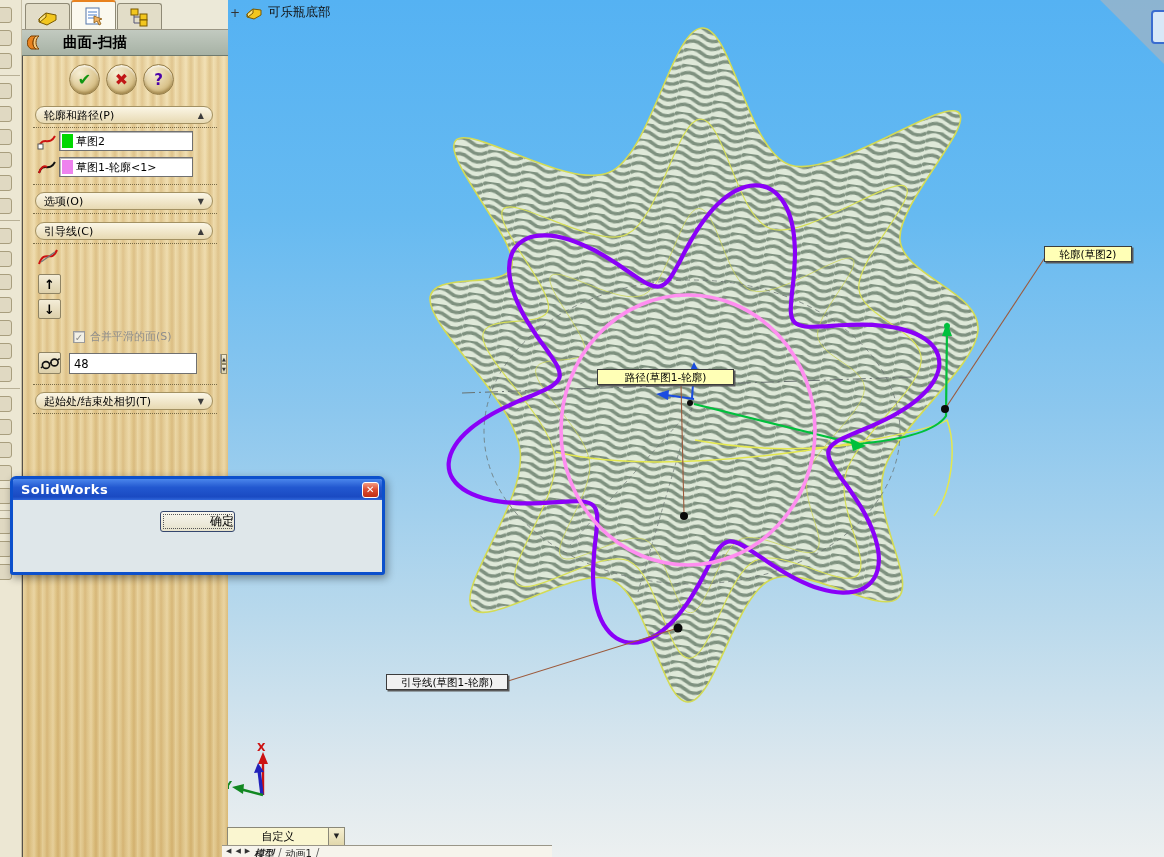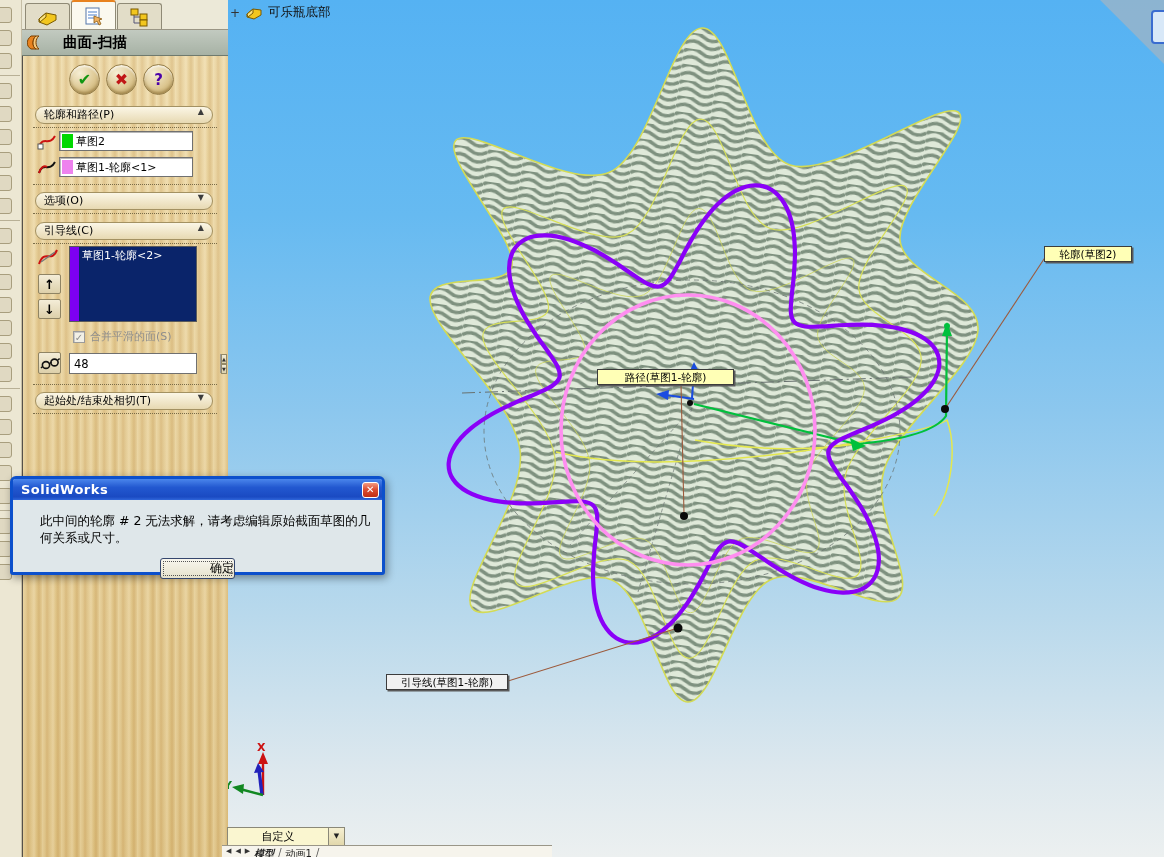--- a/index.html
+++ b/index.html
@@ -56,21 +56,21 @@
   .roundbtn { position:absolute; width:31px; height:31px; border-radius:50%;
     background:radial-gradient(circle at 34% 28%,#f6eed4,#ddc audio,#dcc690 55%,#bca060);
     background:radial-gradient(circle at 34% 28%,#f6eed4,#dcc690 58%,#b89c5e);
     border:1px solid #97804c; box-shadow:inset 0 -2px 3px rgba(120,90,30,.5), inset 0 2px 2px rgba(255,255,255,.7);
     display:flex; align-items:center; justify-content:center;
     font-size:16px; font-weight:bold; cursor:default; }
   .roundbtn.ok span { color:#129612; } .roundbtn.cancel span { color:#c01616; }
   .roundbtn.help span { color:#4b00a8; font-size:15px; }
   .pill { position:absolute; left:12px; width:178px; height:18px; border-radius:9px;
     background:linear-gradient(180deg,#fbf6e6,#e7d9b2); border:1px solid #a3placeholder;
-    border:1px solid #a39162; display:flex; align-items:flex-start;
+    border:1px solid #a39162; display:flex; align-items:center;
     font-size:11px; color:#000; padding:0 8px; justify-content:space-between; }
   .pill .arrow { font-size:8px; color:#3c3c3c; }
   .dotline { position:absolute; left:10px; width:184px; border-top:1px dotted #7a6c48; }
   .sel-row { position:absolute; display:flex; align-items:center;text-align:center; }
   .sel-icon { width:24px; height:20px; }
   .sel-field { width:134px; height:20px; background:#fff; border:1px solid #707070;
     box-shadow:inset 1px 1px 0 #b8b8b8; display:flex; align-items:center; gap:3px; padding:0 2px;
     font-size:11px; color:#000; white-space:nowrap; overflow:hidden; }
   .swatch { width:11px; height:14px; flex:none; }
   .listbox { position:absolute; left:46px; top:246px; width:128px; height:76px;
@@ -374,26 +374,20 @@
         <span>引导线(C)</span>
         <span class="arrow">▲</span>
       </div>
       <div class="dotline" style="top:187px;"></div>
 
       <svg style="position:absolute;left:12px;top:190px;" width="26" height="22" viewBox="0 0 26 22">
         <path d="M4,18 C10,2 16,18 22,4" stroke="#cc1111" stroke-width="2" fill="none"></path>
         <path d="M6,16 L20,6" stroke="#777" stroke-width="1.4"></path>
       </svg>
 
-      <div class="listbox" style="top:190px;">
-        <div class="guidebar" id="guideBar" style="background: rgb(125, 0, 242);"></div>
-        <div style="flex:1;display:flex;flex-direction:column;">
-          <div class="listsel">草图1-轮廓&lt;2&gt;</div>
-        </div>
-      </div>
 
       <div class="sqbtn" style="top:218px;">
         <span>↑</span>
         </div>
       <div class="sqbtn" style="top:243px;">
         <span>↓</span>
         </div>
 
       <div class="chkrow" style="top:273px;">
         <div class="chk">
@@ -424,21 +418,20 @@
       <div class="dotline" style="top:357px;"></div>
     </div>
   </div>
 
   <div class="dialog">
     <div class="dlg-title">
       <span>SolidWorks</span>
       <div class="dlg-close">
         <span>✕</span></div>
     </div>
-    <div class="dlg-msg">此中间的轮廓 # 2 无法求解，请考虑编辑原始截面草图的几何关系或尺寸。</div>
     <button class="dlg-ok">确定</button>
   </div>
 
   <div class="combo">
     <span class="combo-val">自定义</span>
     <div class="combo-btn">
       <span>▼</span></div>
   </div>
 
   <div class="tabrow">

